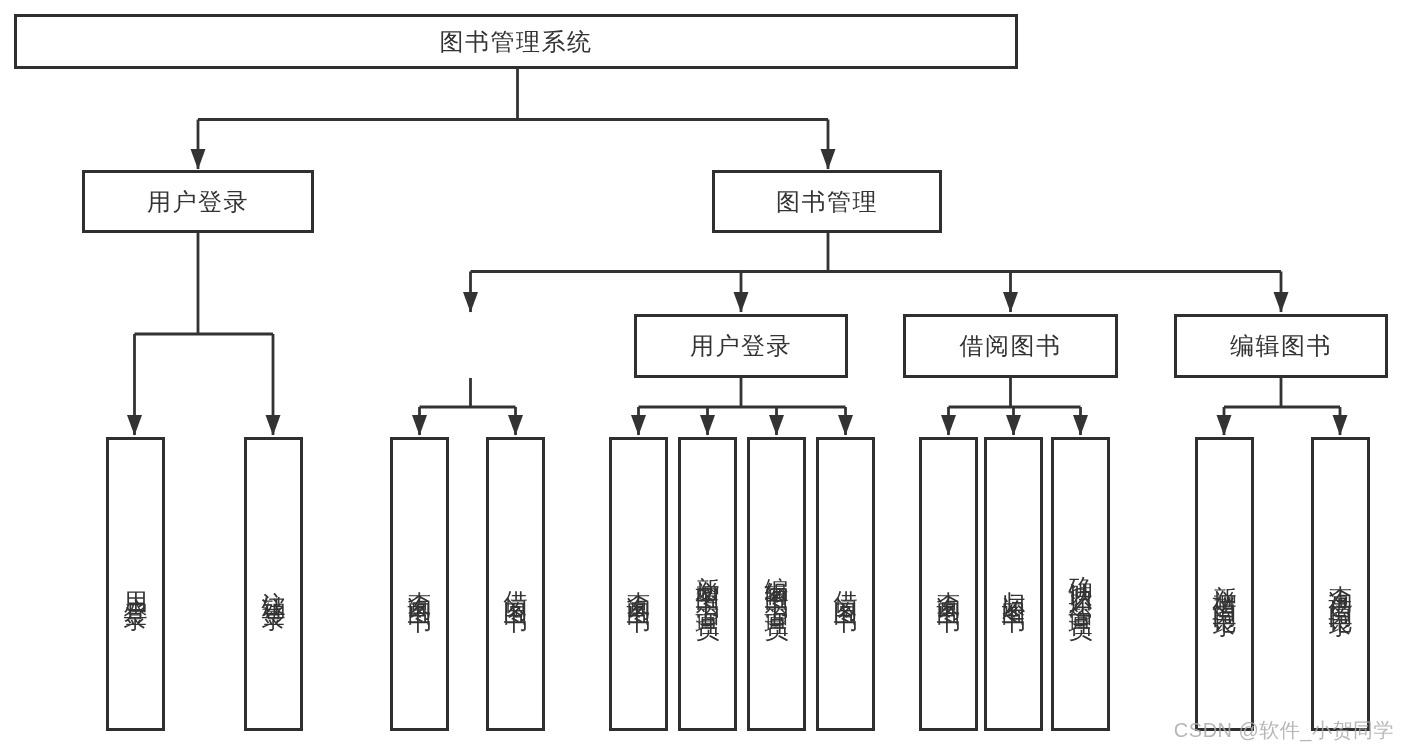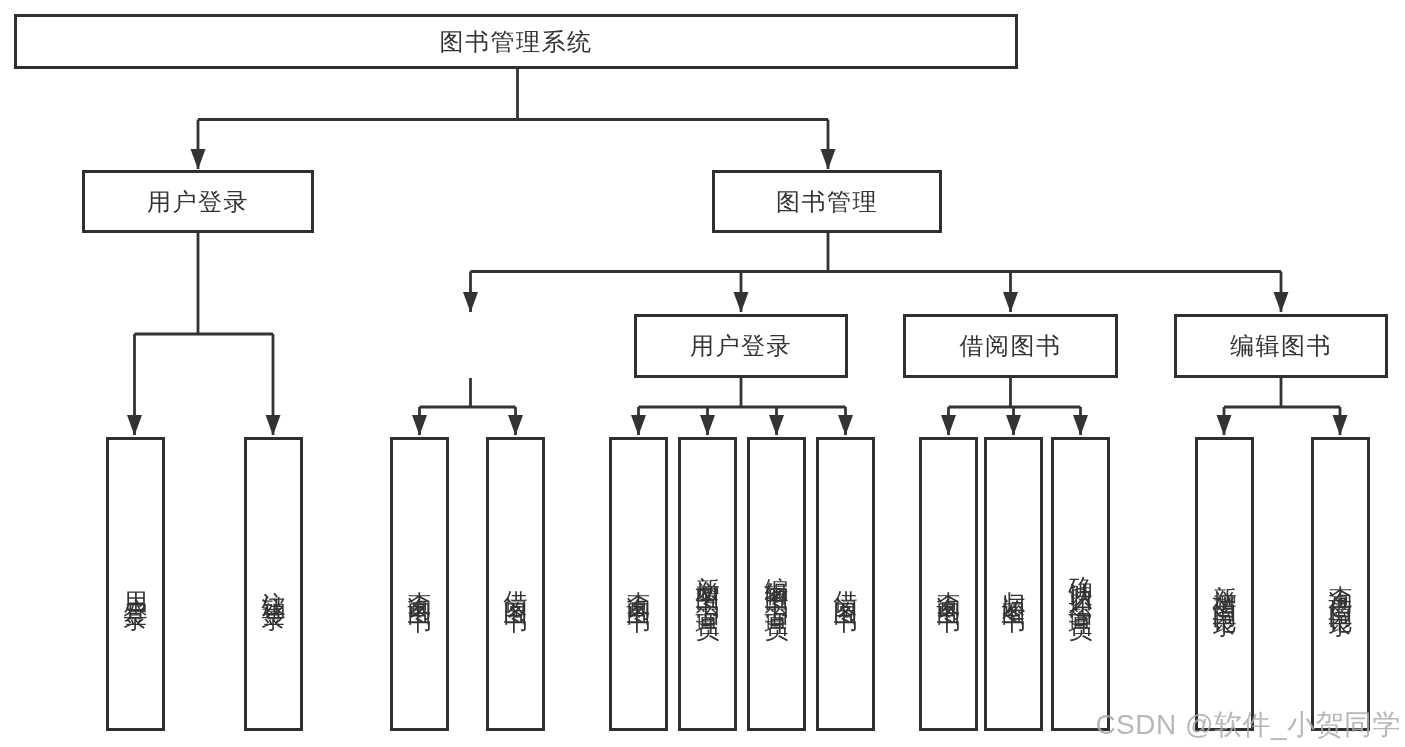--- a/index.html
+++ b/index.html
@@ -36,22 +36,22 @@
   .p-c2{left:634px;top:314px;width:214px;height:64px;}
   .p-c3{left:903px;top:314px;width:215px;height:64px;}
   .p-c4{left:1174px;top:314px;width:214px;height:64px;}
   .p-d1{left:106px;}  .p-d2{left:244px;}
   .p-d3{left:390px;}  .p-d4{left:486px;}
   .p-d5{left:609px;}  .p-d6{left:678px;}
   .p-d7{left:747px;}  .p-d8{left:816px;}
   .p-d9{left:919px;}  .p-d10{left:984px;} .p-d11{left:1051px;}
   .p-d12{left:1195px;}.p-d13{left:1311px;}
   .watermark{
-    position:absolute;right:4px;bottom:3px;
-    font-size:28px;letter-spacing:.5px;
+    position:absolute;right:11px;bottom:3px;
+    font-size:20px;letter-spacing:.5px;
     color:var(--watermark,#aaa);opacity:.85;z-index:5;
   }
 </style>
 </head>
 <body>
 
 <div id="stage">
 
   <svg class="wires" width="1405" height="747" viewBox="0 0 1405 747">
     <defs>

